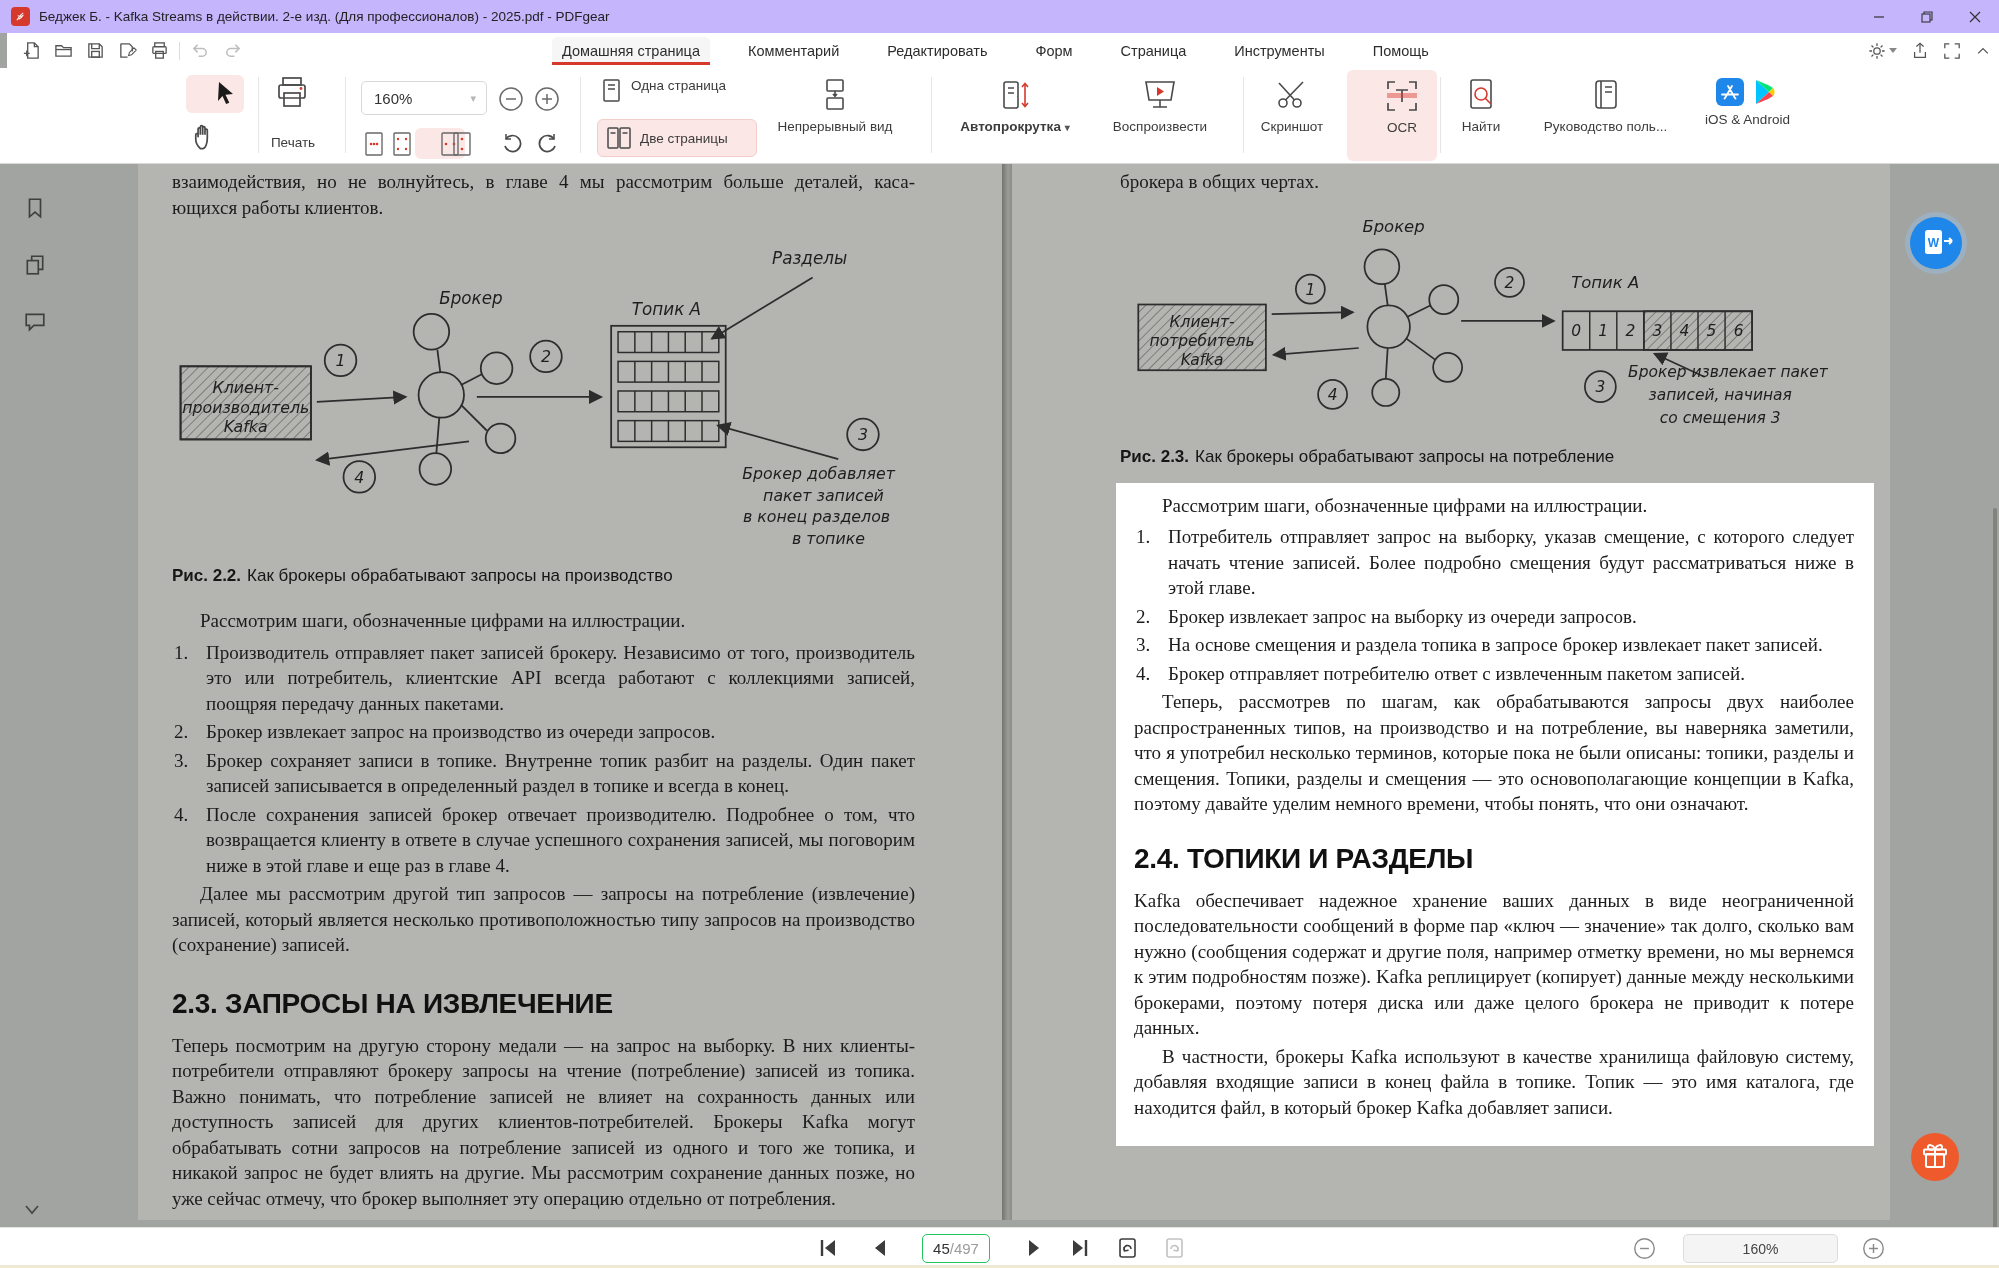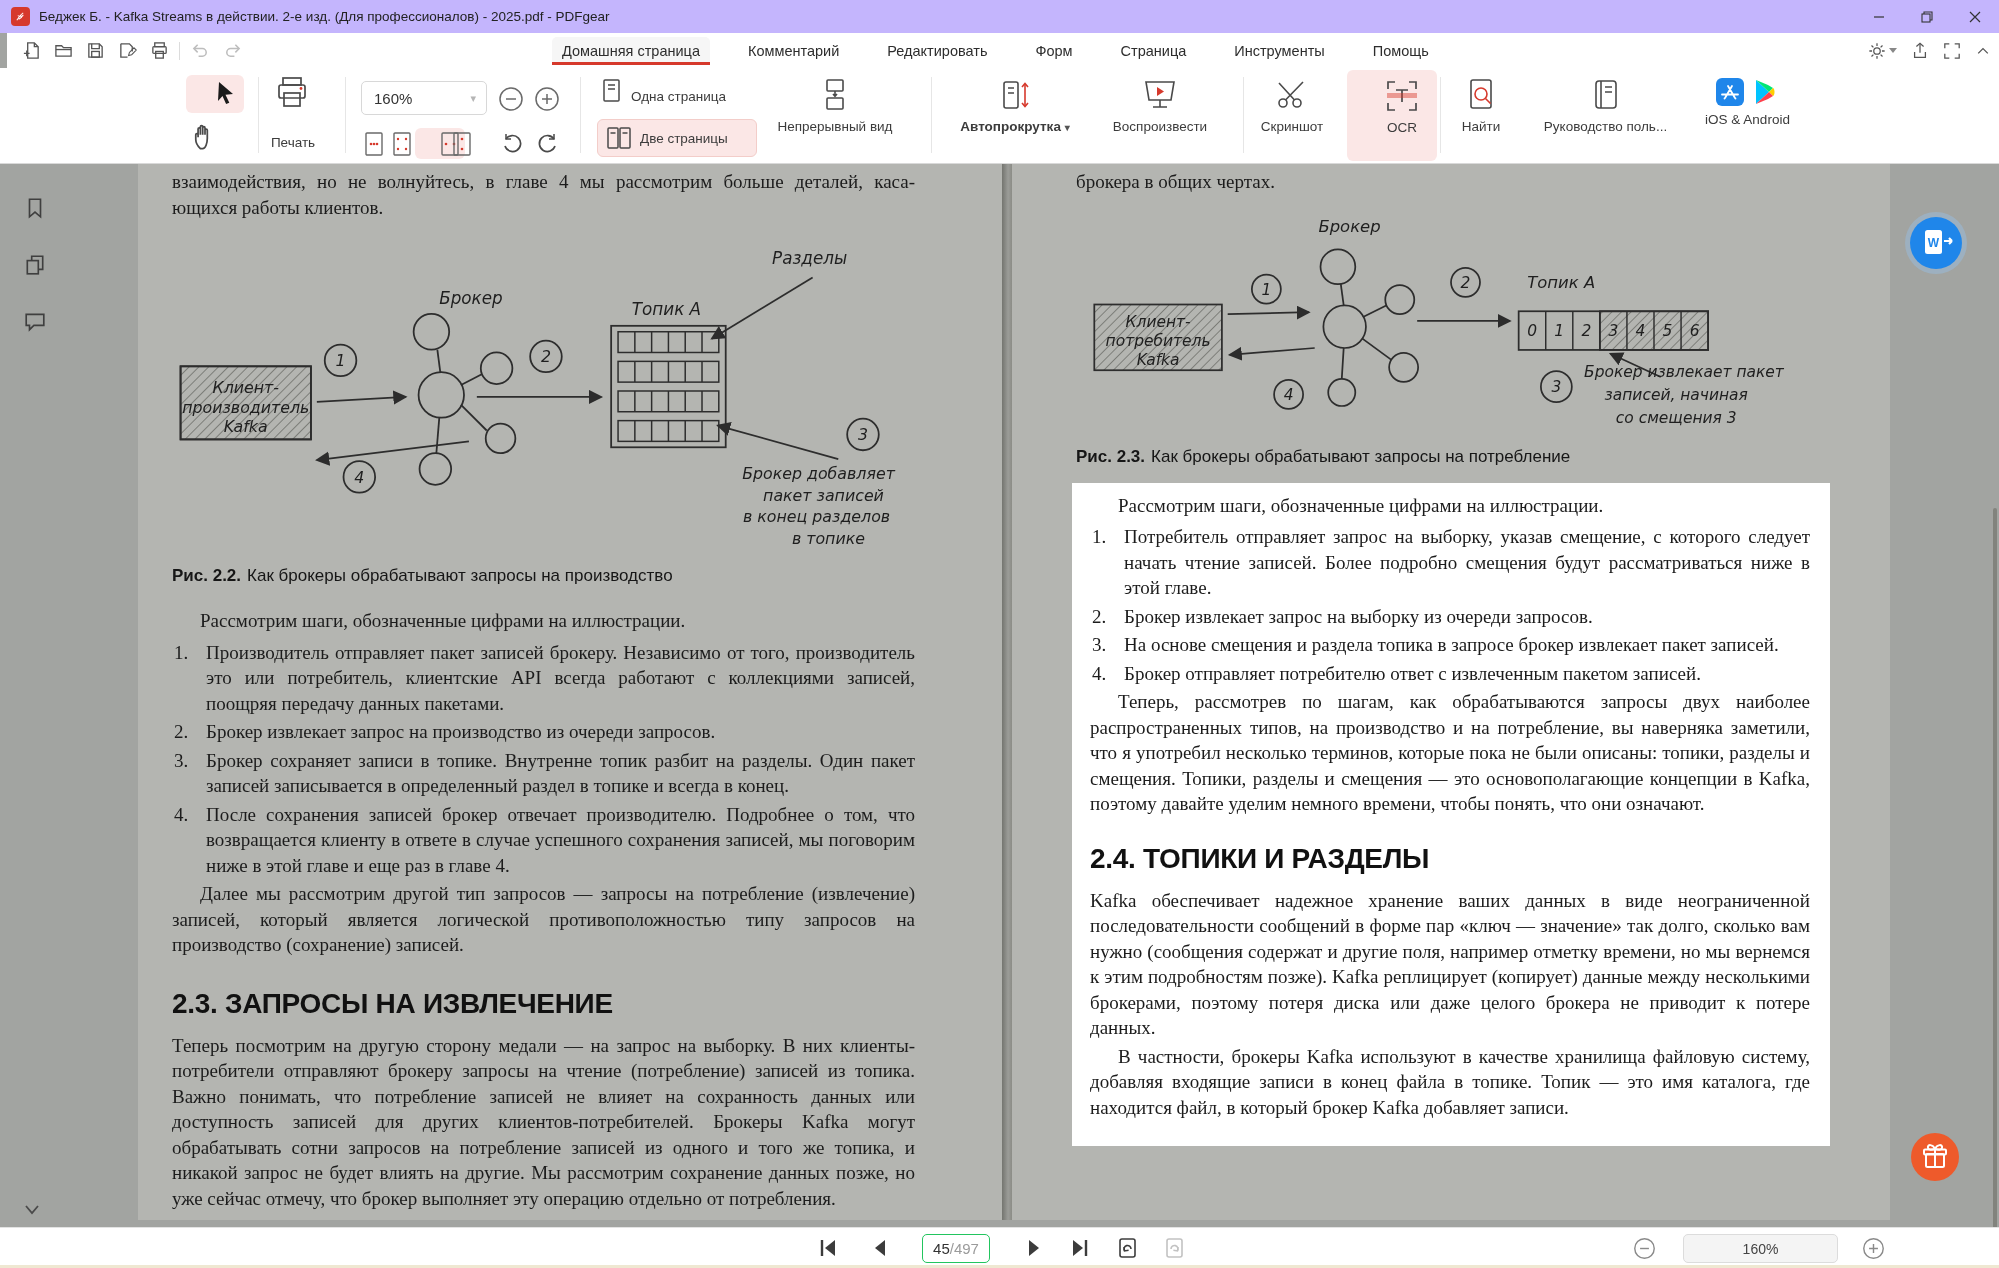--- a/index.html
+++ b/index.html
@@ -36,21 +36,21 @@
   .tallbtn{position:absolute;top:2px;height:91px;display:flex;flex-direction:column;align-items:center;}
 
   
   .docarea{position:absolute;top:164px;left:0;right:0;bottom:40px;}
   .page{position:absolute;top:0;height:1056px;background:var(--page-bg);}
   .pageL{left:138px;width:864px;}
   .pageR{left:1012px;width:878px;}
   .spine{position:absolute;top:0;height:1056px;left:996px;width:22px;
          background:linear-gradient(90deg,#8e8f8b,#777873 30%,#9b9c98 55%,#85867f 80%,#a5a6a2);}
   .pinner{padding:5px 87px 0 34px;}
-  .pinnerR{padding:5px 0 0 64px;}
+  .pinnerR{padding:5px 0 0 108px;}
   .serif{font-family:"Liberation Serif","DejaVu Serif",serif;font-size:19px;line-height:25.5px;color:#1c1c1c;text-align:justify;}
   .l1{text-align:justify;text-align-last:justify;}
   .cap{font-size:17px;color:#161616;margin-top:16px;}
   .cap b{margin-right:6px;}
   .lead{text-indent:28px;margin-top:22px;}
   .nlist{margin:6px 0 0 0;padding:0;list-style:none;}
   .nlist li{position:relative;padding-left:34px;margin-top:3px;}
   .nlist .n{position:absolute;left:2px;}
   .indent{text-indent:28px;margin-top:3px;}
   .h2{font-family:"Liberation Sans",sans-serif;font-weight:bold;font-size:28px;letter-spacing:-0.3px;
@@ -276,21 +276,21 @@
         </svg>
     </div>
     <div class="abs" style="left:536px;top:62px;">
       <svg width="24" height="26" viewBox="0 0 24 24" fill="none" stroke="#4a4a4a" stroke-width="1.7">
           <path d="M18 8a8 8 0 1 0 1 7"></path>
           <path d="M18 3v5h-5" stroke-width="1.5"></path>
         </svg>
     </div>
     <div class="rsep" style="left:580px;"></div>
 
-    <div class="abs" style="left:600px;top:10px;display:flex;align-items:flex-end;gap:9px;">
+    <div class="abs" style="left:600px;top:10px;display:flex;align-items:flex-start;gap:9px;">
       <svg width="22" height="26" viewBox="0 0 22 26" fill="none" stroke="#4a4a4a" stroke-width="1.5">
           <rect x="4" y="2" width="15" height="21" rx="1"></rect>
           <path d="M8 7h7M8 11h7"></path>
         </svg>
       <span class="rlabel" style="position:static;">Одна страница</span>
     </div>
     <div class="abs pinkbtn" style="left:597px;top:51px;width:160px;height:38px;border:1px solid var(--pink-border);
          display:flex;align-items:center;gap:8px;padding-left:8px;box-sizing:border-box;">
       <svg width="26" height="26" viewBox="0 0 26 26" fill="none" stroke="#4a4a4a" stroke-width="1.5">
           <rect x="2" y="3" width="10" height="20" rx="1"></rect>
@@ -480,21 +480,21 @@
           <b>Рис. 2.2.</b><span>Как брокеры обрабатывают запросы на производство</span>
         </div>
 
         <div class="serif lead">Рассмотрим шаги, обозначенные цифрами на иллюстрации.</div>
         <ol class="nlist serif">
           <li><span class="n">1.</span><span>Производитель отправляет пакет записей брокеру. Независимо от того, производитель это или потребитель, клиентские API всегда работают с коллекциями записей, поощряя передачу данных пакетами.</span></li>
           <li><span class="n">2.</span><span>Брокер извлекает запрос на производство из очереди запросов.</span></li>
           <li><span class="n">3.</span><span>Брокер сохраняет записи в топике. Внутренне топик разбит на разделы. Один пакет записей записывается в определенный раздел в топике и всегда в конец.</span></li>
           <li><span class="n">4.</span><span>После сохранения записей брокер отвечает производителю. Подробнее о том, что возвращается клиенту в ответе в случае успешного сохранения записей, мы поговорим ниже в этой главе и еще раз в главе 4.</span></li>
         </ol>
-        <div class="serif indent">Далее мы рассмотрим другой тип запросов — запросы на потребление (извлечение) записей, который является логической противоположностью типу запросов на производство (сохранение) записей.</div>
+        <div class="serif indent">Далее мы рассмотрим другой тип запросов — запросы на потребление (извлечение) записей, который является несколько противоположностью типу запросов на производство (сохранение) записей.</div>
         <div class="h2">2.3. ЗАПРОСЫ НА ИЗВЛЕЧЕНИЕ</div>
         <div class="serif">Теперь посмотрим на другую сторону медали — на запрос на выборку. В них клиенты-потребители отправляют брокеру запросы на чтение (потребление) записей из топика. Важно понимать, что потребление записей не влияет на сохранность данных или доступность записей для других клиентов-потребителей. Брокеры Kafka могут обрабатывать сотни запросов на потребление записей из одного и того же топика, и никакой запрос не будет влиять на другие. Мы рассмотрим сохранение данных позже, но уже сейчас отмечу, что брокер выполняет эту операцию отдельно от потребления.</div>
       </div>
     </div>
 
     <div class="page pageR">
       <div class="pinnerR">
         <div class="serif" style="width:722px;">брокера в общих чертах.</div>
 
         <svg width="750" height="232" viewBox="0 0 750 240" style="margin-top:8px;">

